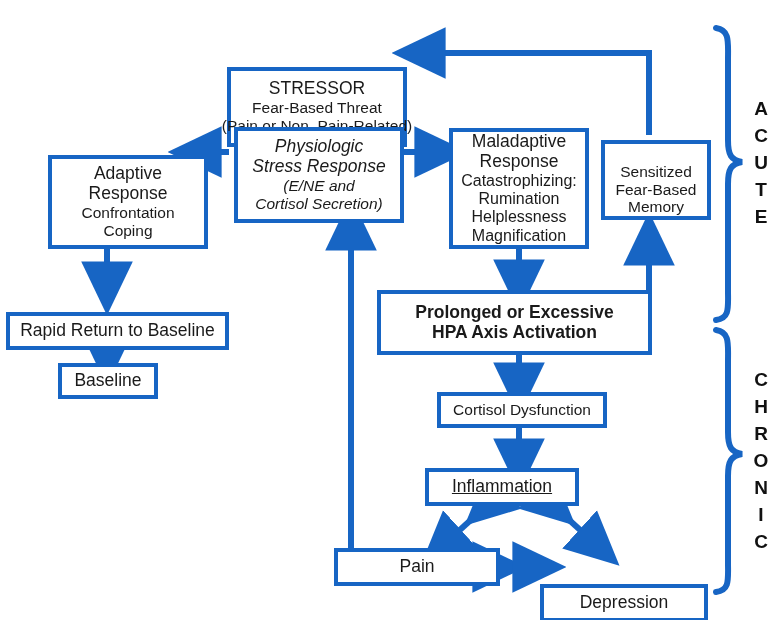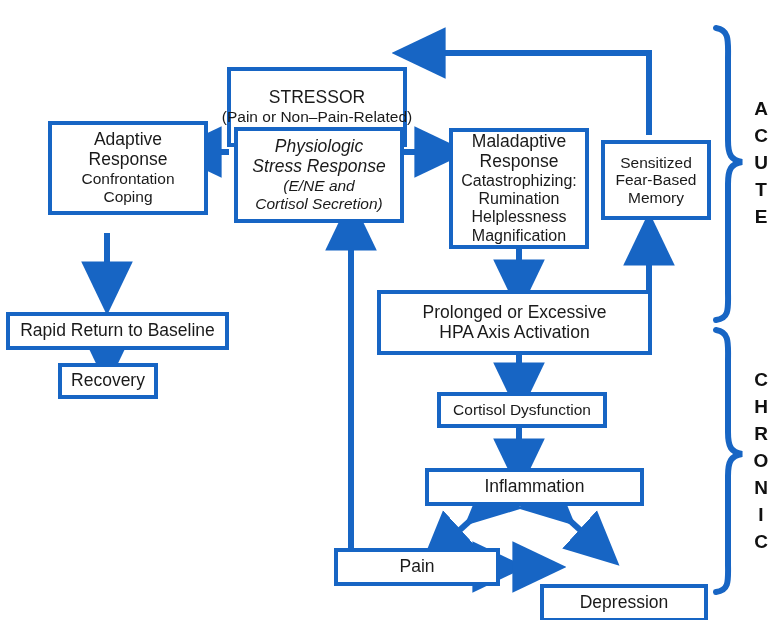--- a/index.html
+++ b/index.html
@@ -90,70 +90,71 @@
     <span>H</span>
     <span>R</span>
     <span>O</span>
     <span>N</span>
     <span>I</span>
     <span>C</span>
   </div>
 
   <div class="node" style="left:227px;top:19px;width:180px;height:80px;margin-top:48px;">
     <span class="ln big">STRESSOR</span>
+    <span class="ln mid">Fear-Based Threat</span>
     <span class="ln mid">(Pain or Non–Pain-Related)</span>
   </div>
 
   <div class="node" style="left:234px;top:127px;width:170px;height:96px;font-style:italic;">
     <span class="ln big">Physiologic</span>
     <span class="ln big">Stress Response</span>
     <span class="ln mid">(E/NE and</span>
     <span class="ln mid">Cortisol Secretion)</span>
   </div>
 
-  <div class="node" style="left:48px;top:121px;width:160px;height:94px;">
+  <div class="node" style="left:48px;top:155px;width:160px;height:94px;">
     <span class="ln big">Adaptive</span>
     <span class="ln big">Response</span>
     <span class="ln mid">Confrontation</span>
     <span class="ln mid">Coping</span>
   </div>
 
   <div class="node" style="left:449px;top:128px;width:140px;height:121px;">
     <span class="ln big">Maladaptive</span>
     <span class="ln big">Response</span>
     <span class="ln sml">Catastrophizing:</span>
     <span class="ln sml">Rumination</span>
     <span class="ln sml">Helplessness</span>
     <span class="ln sml">Magnification</span>
   </div>
 
-  <div class="node" style="left:601px;top:140px;width:110px;height:80px;">
+  <div class="node" style="left:601px;top:140px;width:110px;height:80px;justify-content:flex-end;">
     <span class="ln mid">Sensitized</span>
     <span class="ln mid">Fear-Based</span>
     <span class="ln mid">Memory</span>
   </div>
 
   <div class="node" style="left:6px;top:292px;width:223px;height:38px;margin-top:20px;">
     <span class="ln big">Rapid Return to Baseline</span>
   </div>
 
   <div class="node" style="left:58px;top:363px;width:100px;height:36px;">
-    <span class="ln big">Recovery</span>
+    <span class="ln big">Baseline</span>
   </div>
 
-  <div class="node" style="left:377px;top:290px;width:275px;height:65px;">
+  <div class="node" style="left:377px;top:290px;width:275px;height:65px;font-weight:bold;">
     <span class="ln big">Prolonged or Excessive</span>
     <span class="ln big">HPA Axis Activation</span>
   </div>
 
   <div class="node" style="left:437px;top:392px;width:170px;height:36px;justify-content:center;">
     <span class="ln mid">Cortisol Dysfunction</span>
   </div>
 
-  <div class="node" style="left:425px;top:468px;width:219px;height:38px;">
+  <div class="node" style="left:425px;top:468px;width:154px;height:38px;text-decoration:underline;">
     <span class="ln big">Inflammation</span>
   </div>
 
   <div class="node" style="left:334px;top:548px;width:166px;height:38px;">
     <span class="ln big">Pain</span>
   </div>
 
   <div class="node" style="left:540px;top:548px;width:168px;height:38px;margin-top:36px;">
     <span class="ln big">Depression</span>
   </div>

